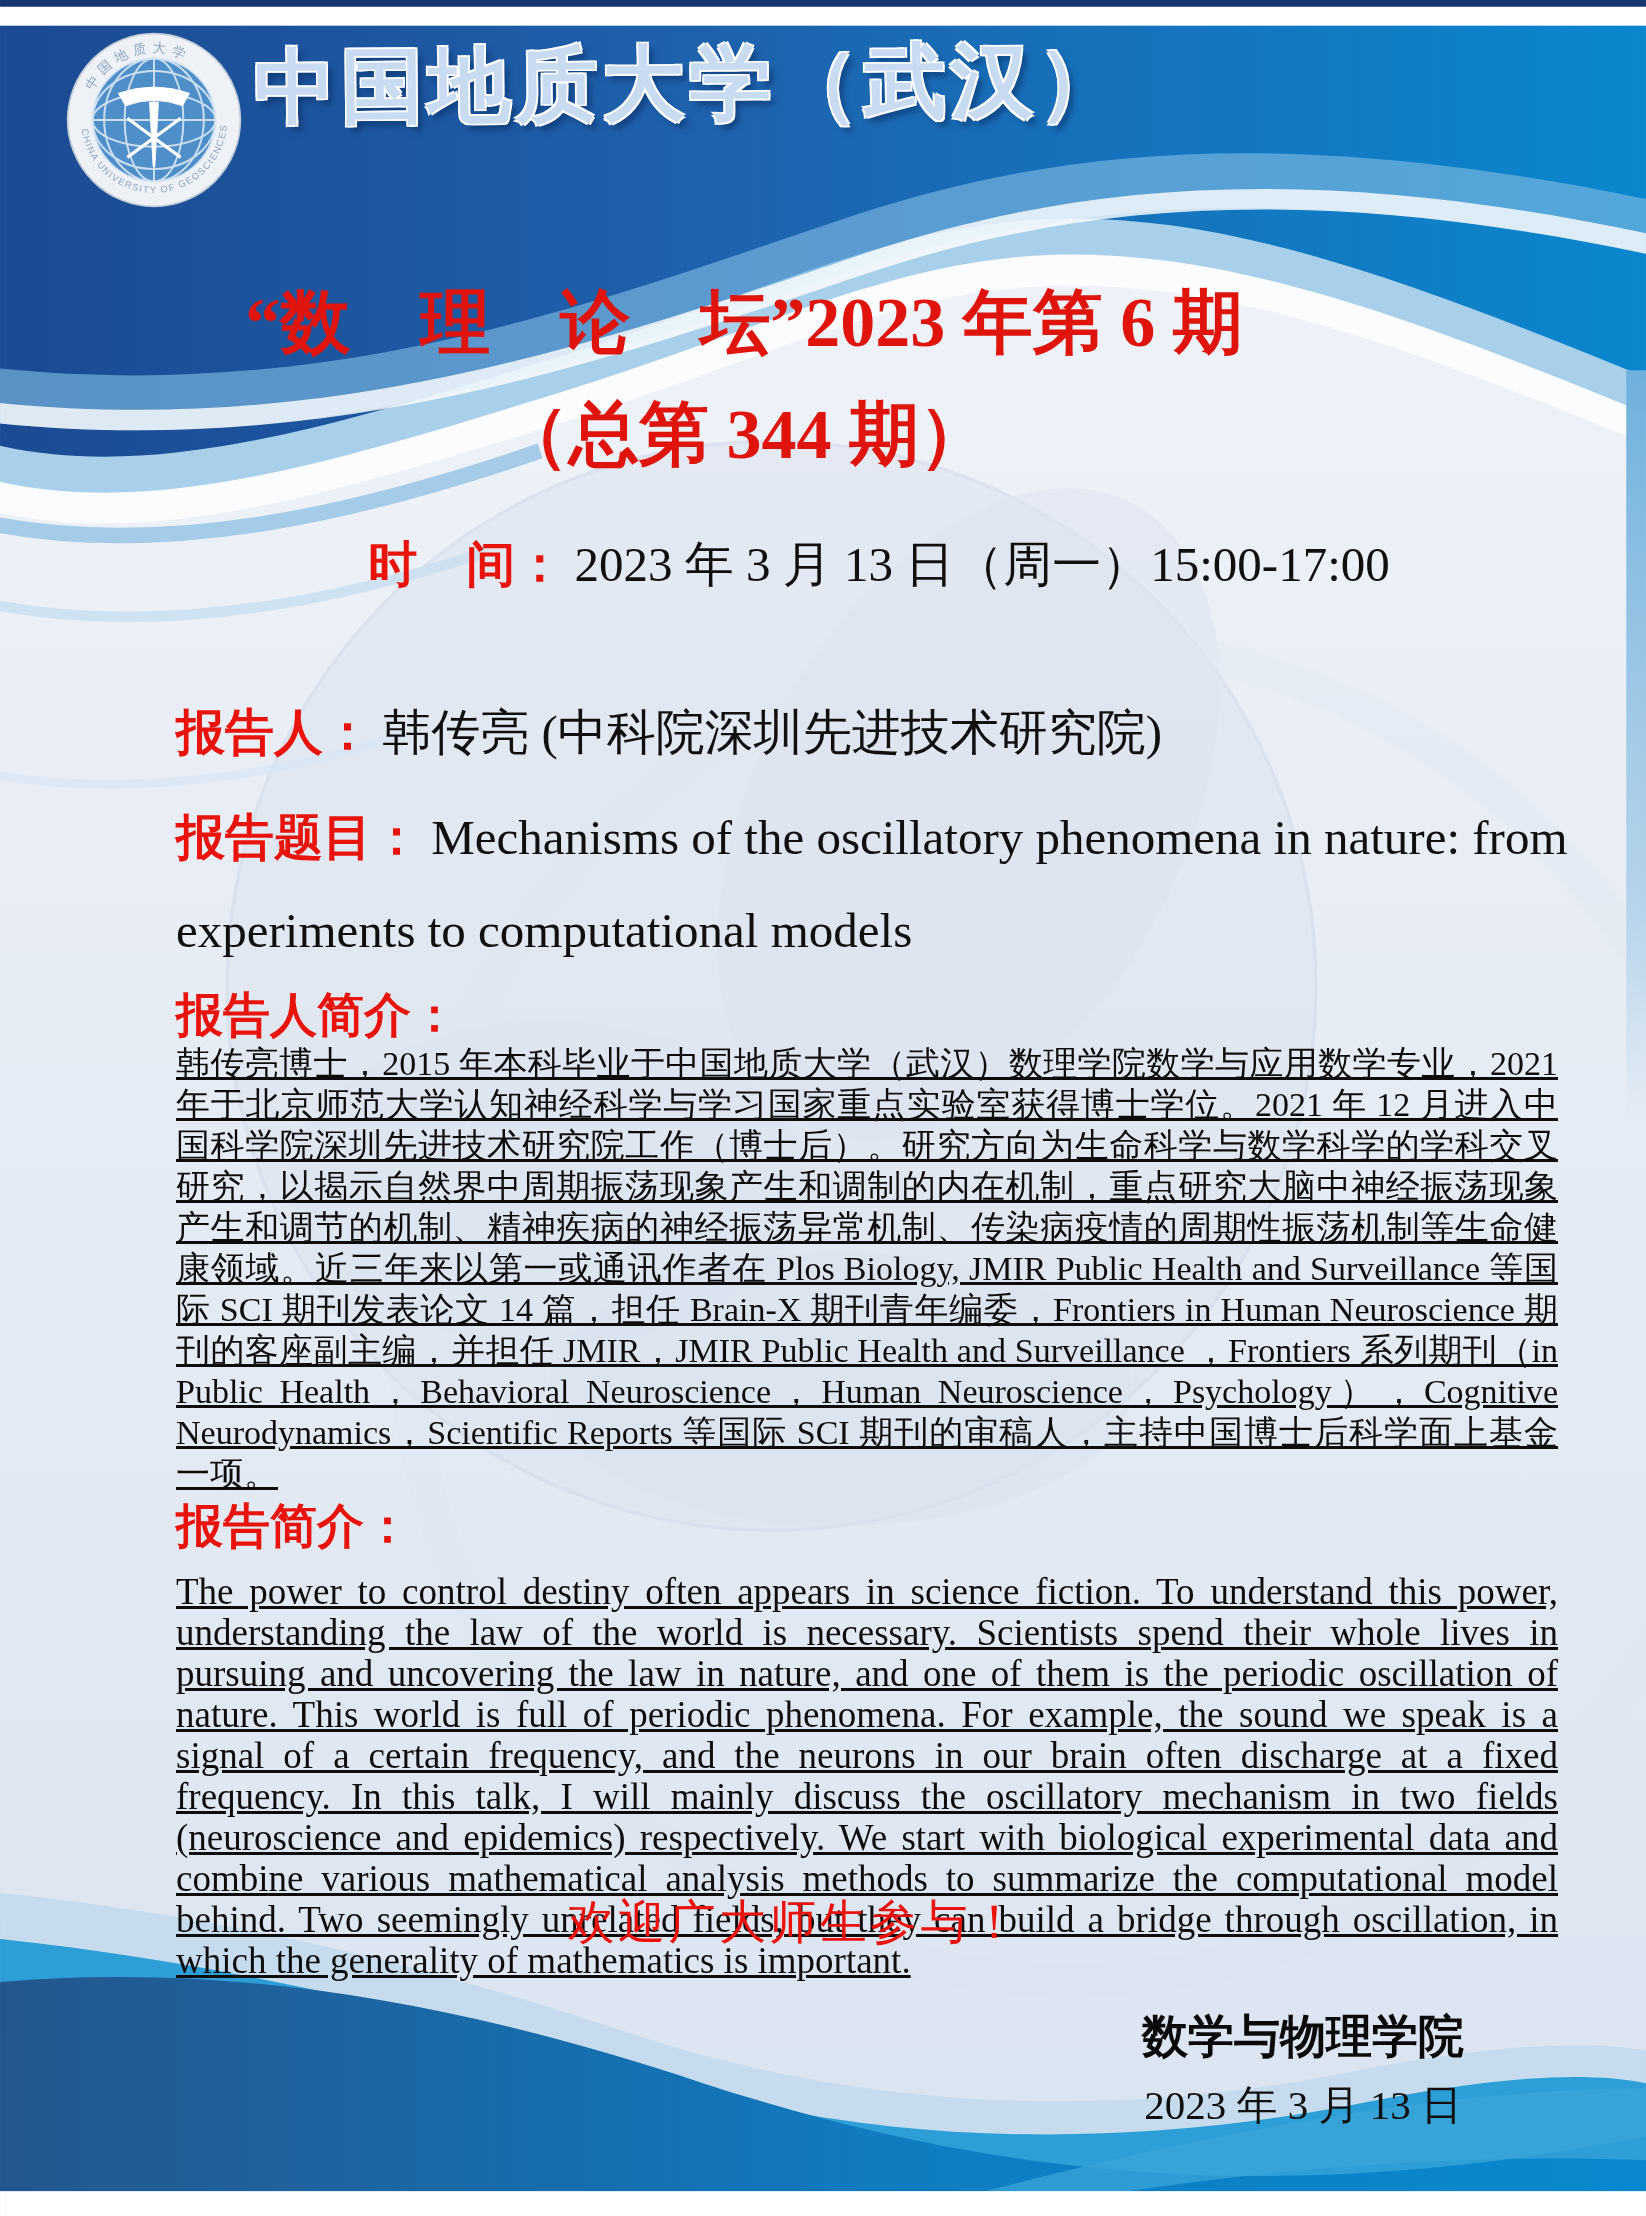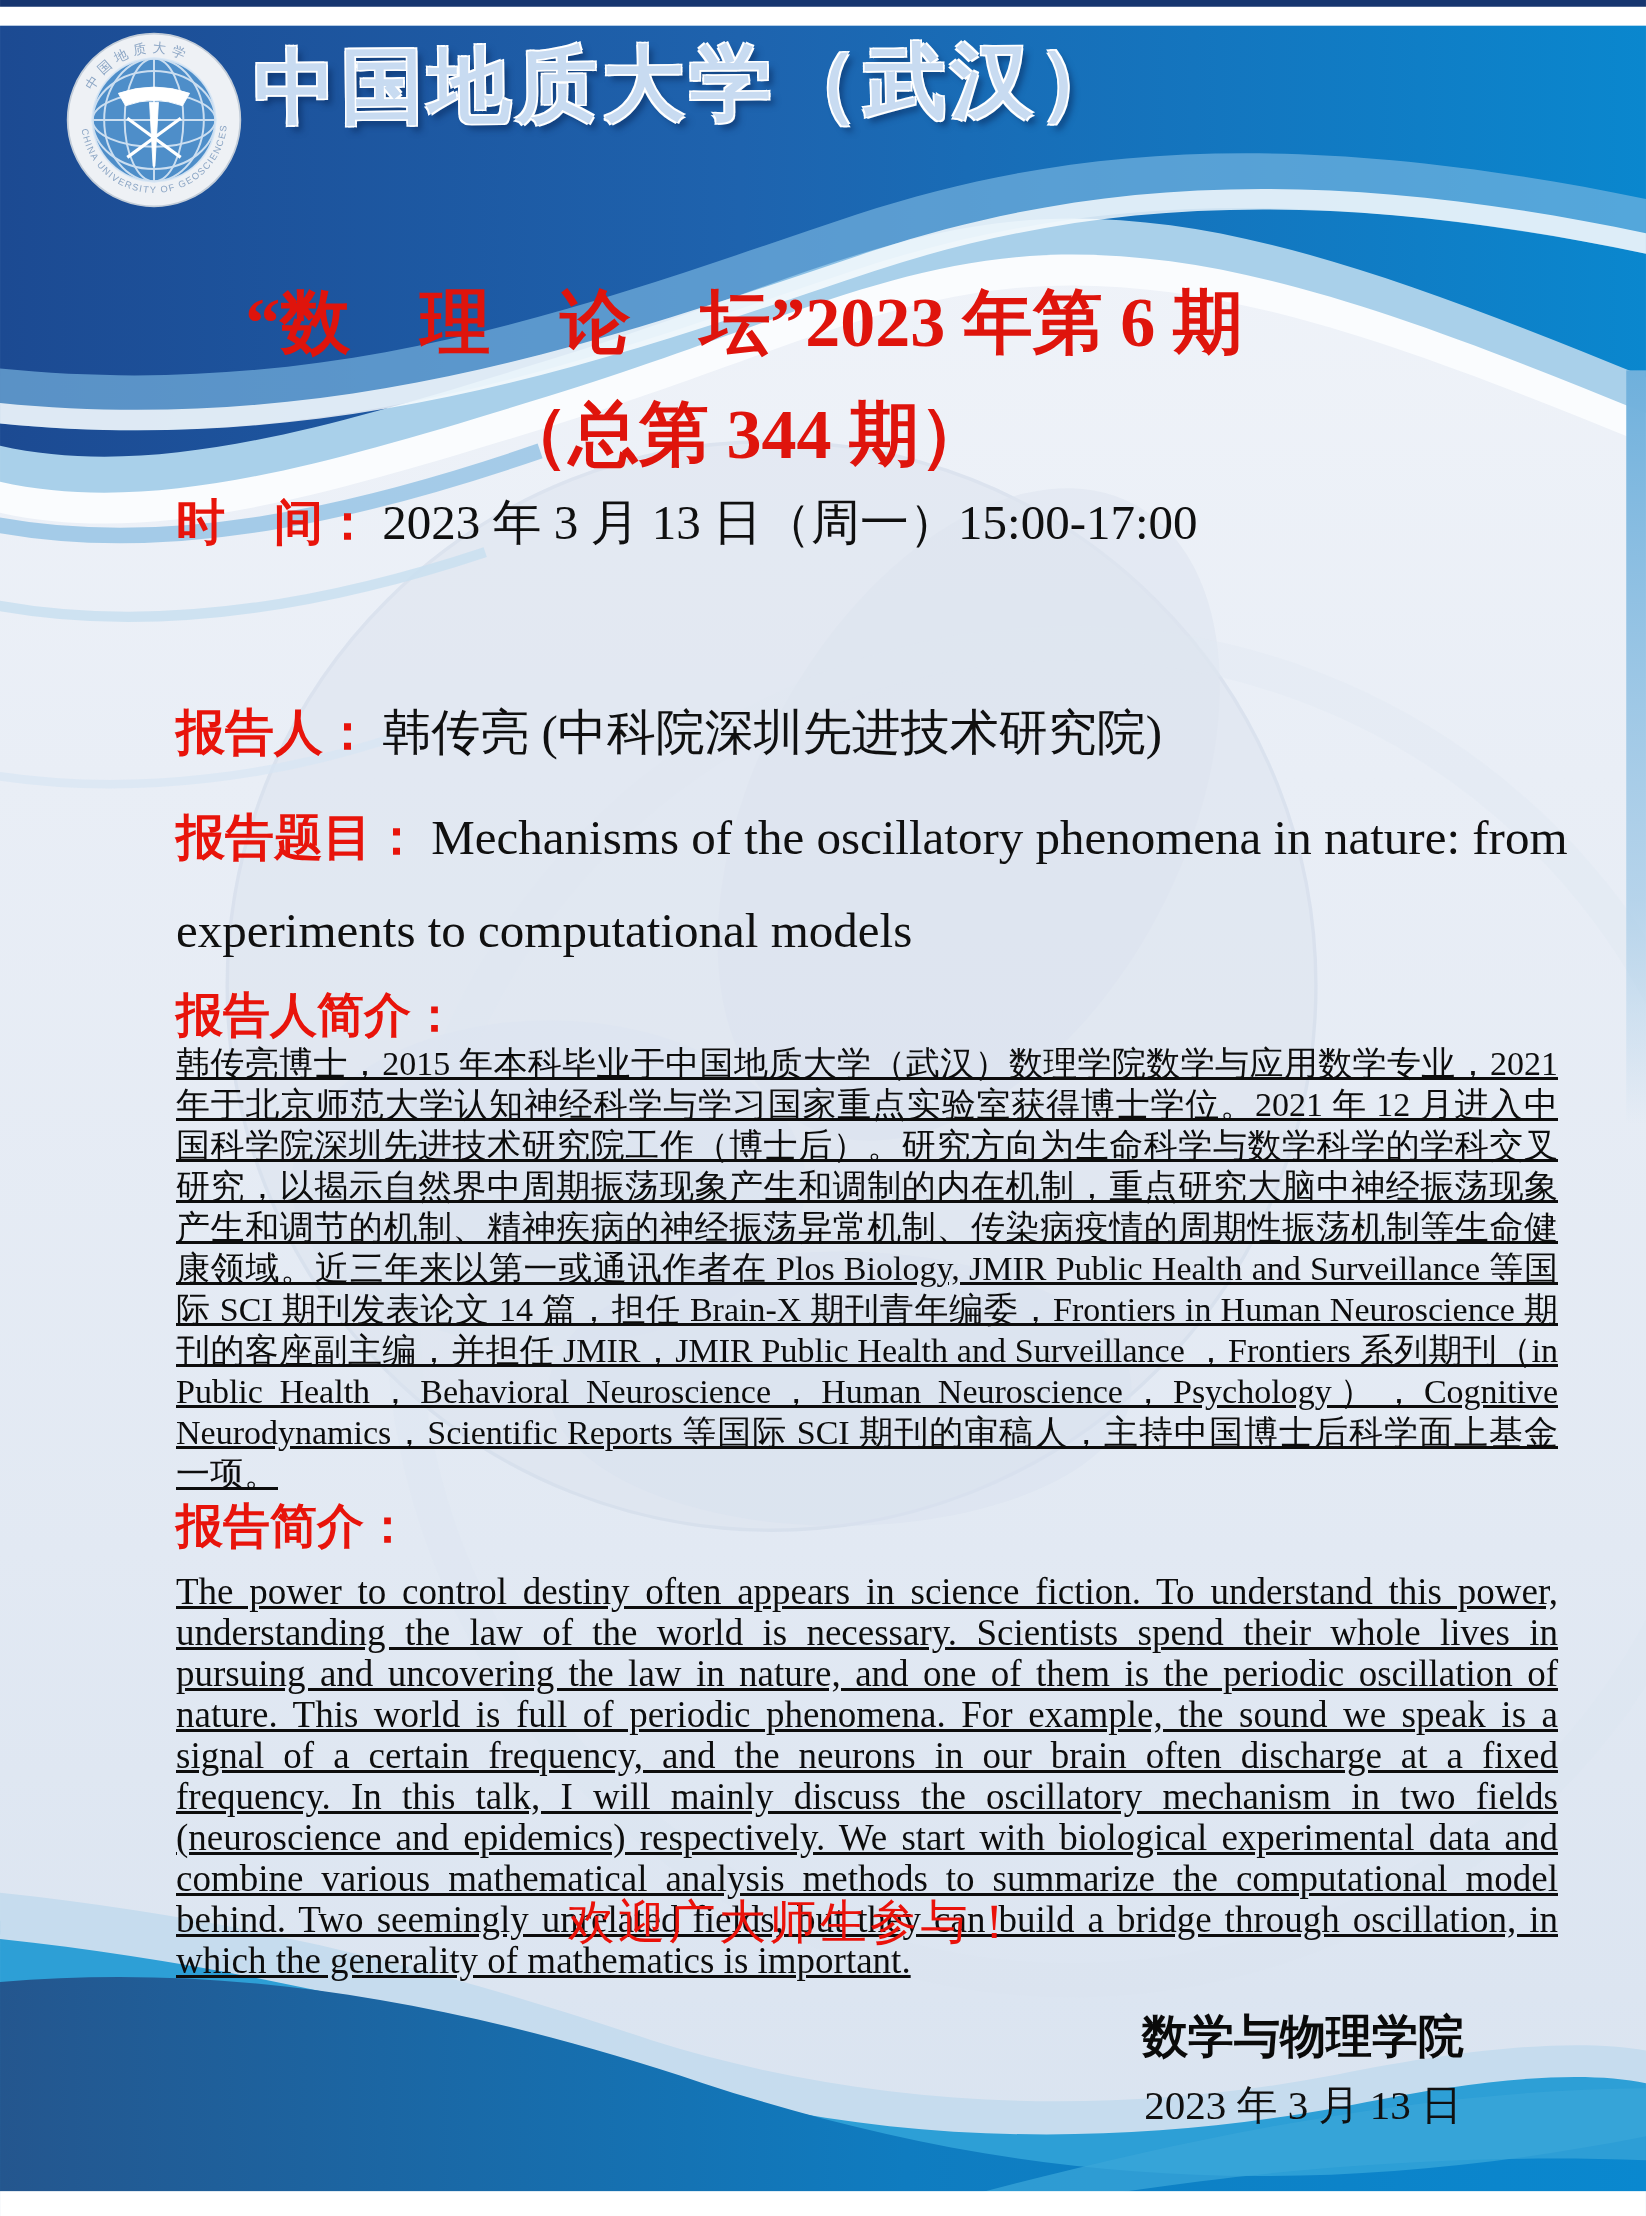--- a/index.html
+++ b/index.html
@@ -19,21 +19,21 @@
     text-shadow:-1.7px -1.7px 0 #ffffff,1.7px -1.7px 0 #ffffff,-1.7px 1.7px 0 #ffffff,1.7px 1.7px 0 #ffffff,5.1px 6px 6px rgba(8,38,88,.55);
     transform:rotate(-0.5deg);
   }
   .title-line{left:0;width:1488px;text-align:center;color:#df140c;
     font-family:"Liberation Serif",serif;font-weight:600;font-size:70px;white-space:nowrap;}
   .t1{top:276px;} .t2{top:388px;}
 
   .info-row{left:176px;width:1406px;white-space:nowrap;font-size:49px;line-height:62px;}
   .info-label{font-family:"Liberation Sans",sans-serif;font-weight:700;color:#e8140b;margin-right:10.3px;}
   .info-value{font-family:"Liberation Serif",serif;color:#101010;}
-  .r-time{top:491px;} .r-place{top:603px;} .r-speaker{top:701px;}
+  .r-time{top:533px;text-align:center;} .r-place{top:603px;} .r-speaker{top:701px;}
   .topic-block{left:176px;top:791px;width:1393px;font-size:49px;line-height:93px;white-space:normal;}
 
   .section-heading{left:176px;font-family:Liberation Sans, sans-serif;font-weight:700;
     font-size:47px;color:#e8140b;white-space:nowrap;}
   .h-bio{top:984px;} .h-abs{top:1495px;}
 
   .para{left:176px;width:1382px;text-align:justify;color:#0d0d0d;text-decoration:underline;}
   .bio-para{top:1043px;font-size:34px;line-height:41px;font-family:"Liberation Serif",serif;}
   .abs-para{top:1571px;font-size:37px;line-height:41px;font-family:"Liberation Serif",serif;}
 

